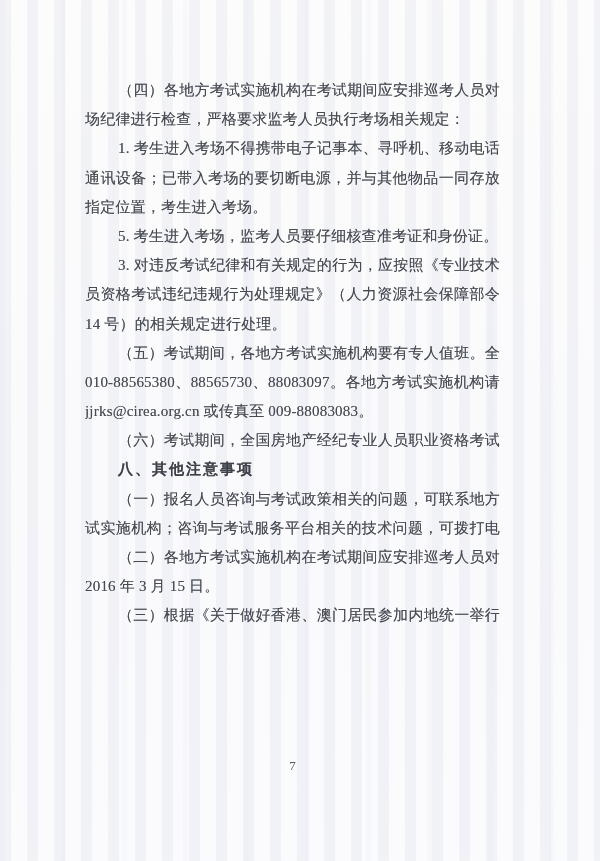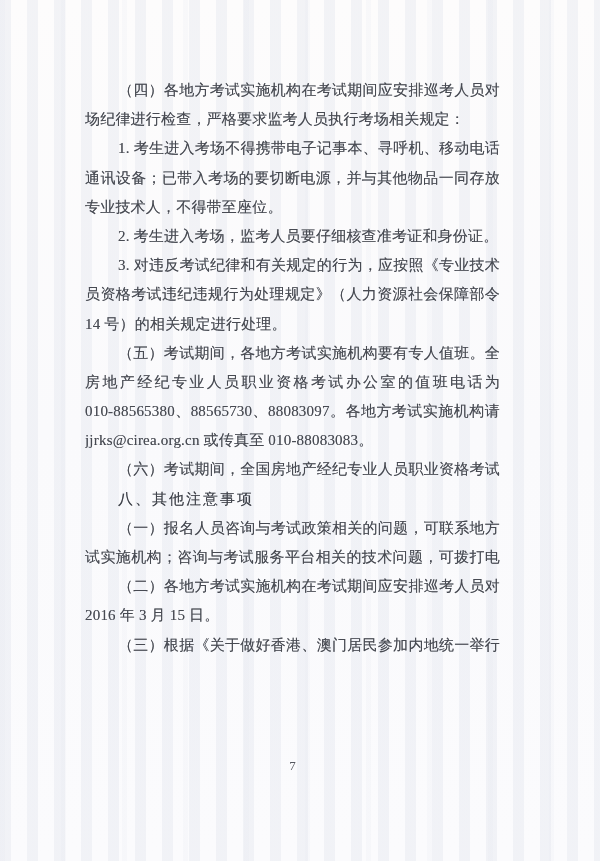--- a/index.html
+++ b/index.html
@@ -36,21 +36,21 @@
     font-size: 15px;
     overflow: hidden;
     text-align: right;
     text-align-last: left;
     letter-spacing: 0.2px;
     text-shadow: 0 0 0.5px rgba(71,74,82,0.55);
   }
   .ind { text-indent: 33px; }
   .st  { text-align: justify; text-align-last: justify; }
   .bold {
-    font-weight: normal;
+    font-weight: bold;
     letter-spacing: 2px;
     color: #3e4149;
   }
   .page-number {
     position: absolute;
     top: 756px;
     left: 85px;
     width: 415px;
     text-align: center;
     font-size: 13px;
@@ -60,29 +60,28 @@
 </style>
 </head>
 <body>
 
 <div class="page">
   <div class="text-block">
     <div class="ln ind st">（四）各地方考试实施机构在考试期间应安排巡考人员对考</div>
     <div class="ln">场纪律进行检查，严格要求监考人员执行考场相关规定：</div>
     <div class="ln ind st">1. 考生进入考场不得携带电子记事本、寻呼机、移动电话等</div>
     <div class="ln st">通讯设备；已带入考场的要切断电源，并与其他物品一同存放在</div>
-    <div class="ln">专业技术人，不得带至座位。</div>
-    <div class="ln ind">2. 考生进入考场，监考人员要仔细核查准考证和身份证。</div>
+    <div class="ln">指定位置，考生进入考场。</div>
+    <div class="ln ind">5. 考生进入考场，监考人员要仔细核查准考证和身份证。</div>
     <div class="ln ind st">3. 对违反考试纪律和有关规定的行为，应按照《专业技术人</div>
     <div class="ln st">员资格考试违纪违规行为处理规定》（人力资源社会保障部令第</div>
     <div class="ln">14 号）的相关规定进行处理。</div>
     <div class="ln ind st">（五）考试期间，各地方考试实施机构要有专人值班。全国</div>
-    <div class="ln st">房地产经纪专业人员职业资格考试办公室的值班电话为</div>
     <div class="ln st">010-88565380、88565730、88083097。各地方考试实施机构请于</div>
-    <div class="ln">jjrks@cirea.org.cn 或传真至 010-88083083。</div>
+    <div class="ln">jjrks@cirea.org.cn 或传真至 009-88083083。</div>
     <div class="ln ind st">（六）考试期间，全国房地产经纪专业人员职业资格考试办</div>
     <div class="ln ind bold">八、其他注意事项</div>
     <div class="ln ind st">（一）报名人员咨询与考试政策相关的问题，可联系地方考</div>
     <div class="ln st">试实施机构；咨询与考试服务平台相关的技术问题，可拨打电话</div>
     <div class="ln ind st">（二）各地方考试实施机构在考试期间应安排巡考人员对考</div>
     <div class="ln">2016 年 3 月 15 日。</div>
     <div class="ln ind st">（三）根据《关于做好香港、澳门居民参加内地统一举行的</div>
   </div>
   <div class="page-number">7</div>
 </div>

